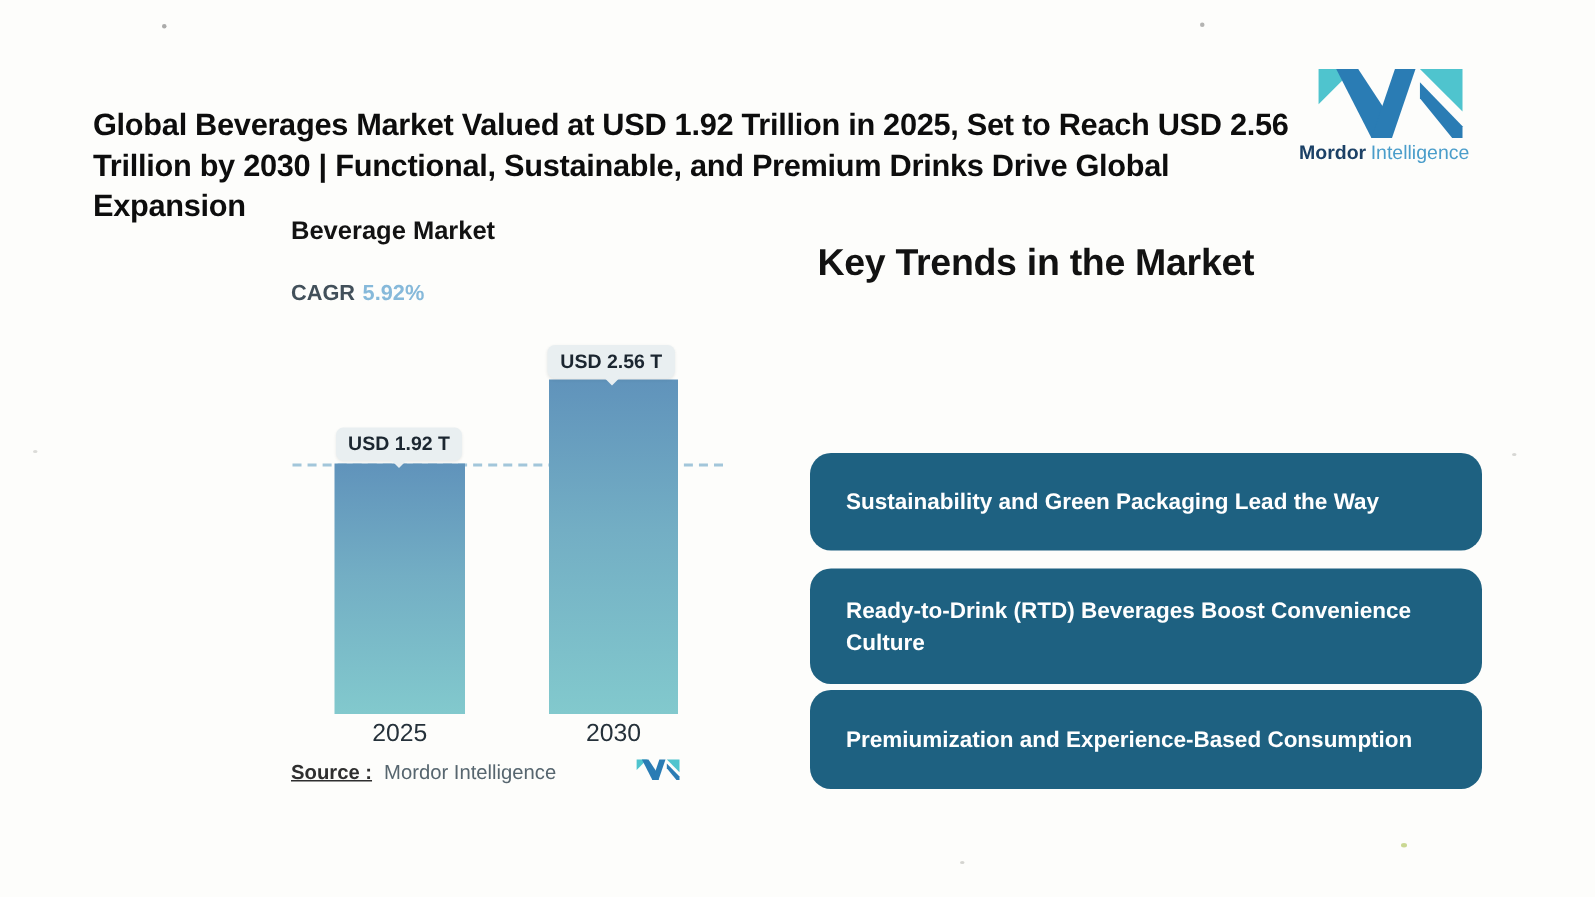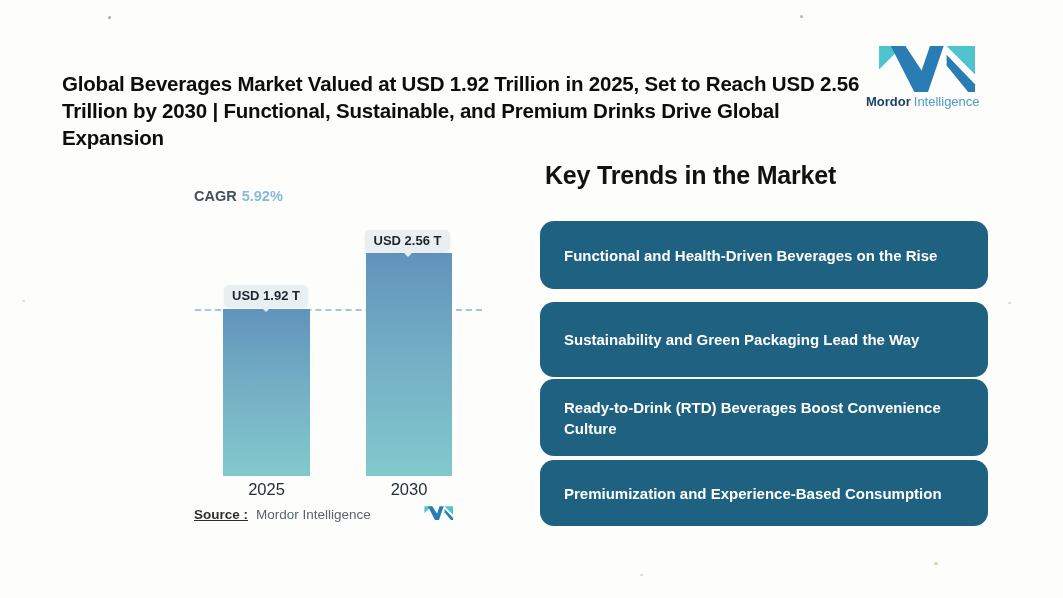--- a/index.html
+++ b/index.html
@@ -59,21 +59,21 @@
     position:absolute;left:545px;top:161px;font-size:25px;font-weight:700;
     color:#121212;letter-spacing:-0.2px;
   }
   .trend-pill{
     position:absolute;left:540px;width:448px;box-sizing:border-box;
     background:#1e6181;border-radius:14px;color:#ffffff;
     font-size:15px;font-weight:700;line-height:1.4;
     display:flex;align-items:center;padding:0 24px;
   }
   .trend-pill.t1{top:221px;height:68px;}
-  .trend-pill.t2{top:302px;height:75px;}
+  .trend-pill.t2{top:302px;height:65px;}
   .trend-pill.t3{top:379px;height:77px;}
   .trend-pill.t4{top:460px;height:66px;}
   
   .speck{position:absolute;border-radius:50%;}
   .sp1{left:108px;top:16px;width:3px;height:3px;background:rgba(70,70,70,0.45);}
   .sp2{left:800px;top:15px;width:3px;height:3px;background:rgba(70,70,70,0.40);}
   .sp3{left:934px;top:562px;width:4px;height:3px;background:rgba(160,185,60,0.55);}
   .sp4{left:640px;top:574px;width:3px;height:2px;background:rgba(120,120,110,0.30);}
   .sp5{left:1008px;top:302px;width:3px;height:2px;background:rgba(120,120,110,0.28);}
   .sp6{left:22px;top:300px;width:3px;height:2px;background:rgba(120,120,110,0.25);}
@@ -94,20 +94,21 @@
       <polygon points="12,1 27,1 50,36 50,48 36,48" fill="#2a7cb4"></polygon>
       <polygon points="36,48 50,48 66,1 52,1" fill="#2a7cb4"></polygon>
       <polygon points="69,1 98,1 98,30" fill="#4fc4ce"></polygon>
       <polygon points="69,10 98,40 98,48 91,48 69,21" fill="#2a7cb4"></polygon>
     </svg>
     <div class="brand-text">
       <span class="b-bold">Mordor</span><span class="b-light">Intelligence</span>
     </div>
   </div>
 
+  <div class="chart-title">Beverage Market</div>
   <div class="chart-cagr">
     <span>CAGR</span><span class="cagr-val">5.92%</span>
   </div>
 
   <div class="dash-line" style="top: 309px;"></div>
   <div class="bar b1" style="height: 167px;"></div>
   <div class="bar b2" style="height: 223px;"></div>
 
   <div class="value-pill p1">USD 1.92 T</div>
   <div class="value-pill p2">USD 2.56 T</div>
@@ -122,23 +123,20 @@
     <svg width="30" height="14" viewBox="0 0 100 48">
       <polygon points="0,1 24,1 0,25" fill="#4fc4ce"></polygon>
       <polygon points="12,1 27,1 50,36 50,48 36,48" fill="#2a7cb4"></polygon>
       <polygon points="36,48 50,48 66,1 52,1" fill="#2a7cb4"></polygon>
       <polygon points="69,1 98,1 98,30" fill="#4fc4ce"></polygon>
       <polygon points="69,10 98,40 98,48 91,48 69,21" fill="#2a7cb4"></polygon>
     </svg>
   </div>
 
   <div class="trends-heading">Key Trends in the Market</div>
-  <div class="trend-pill t1">
-    <span>Functional and Health-Driven Beverages on the Rise</span>
-  </div>
   <div class="trend-pill t2">
     <span>Sustainability and Green Packaging Lead the Way</span>
   </div>
   <div class="trend-pill t3">
     <span>Ready-to-Drink (RTD) Beverages Boost Convenience Culture</span>
   </div>
   <div class="trend-pill t4">
     <span>Premiumization and Experience-Based Consumption</span>
   </div>
 

